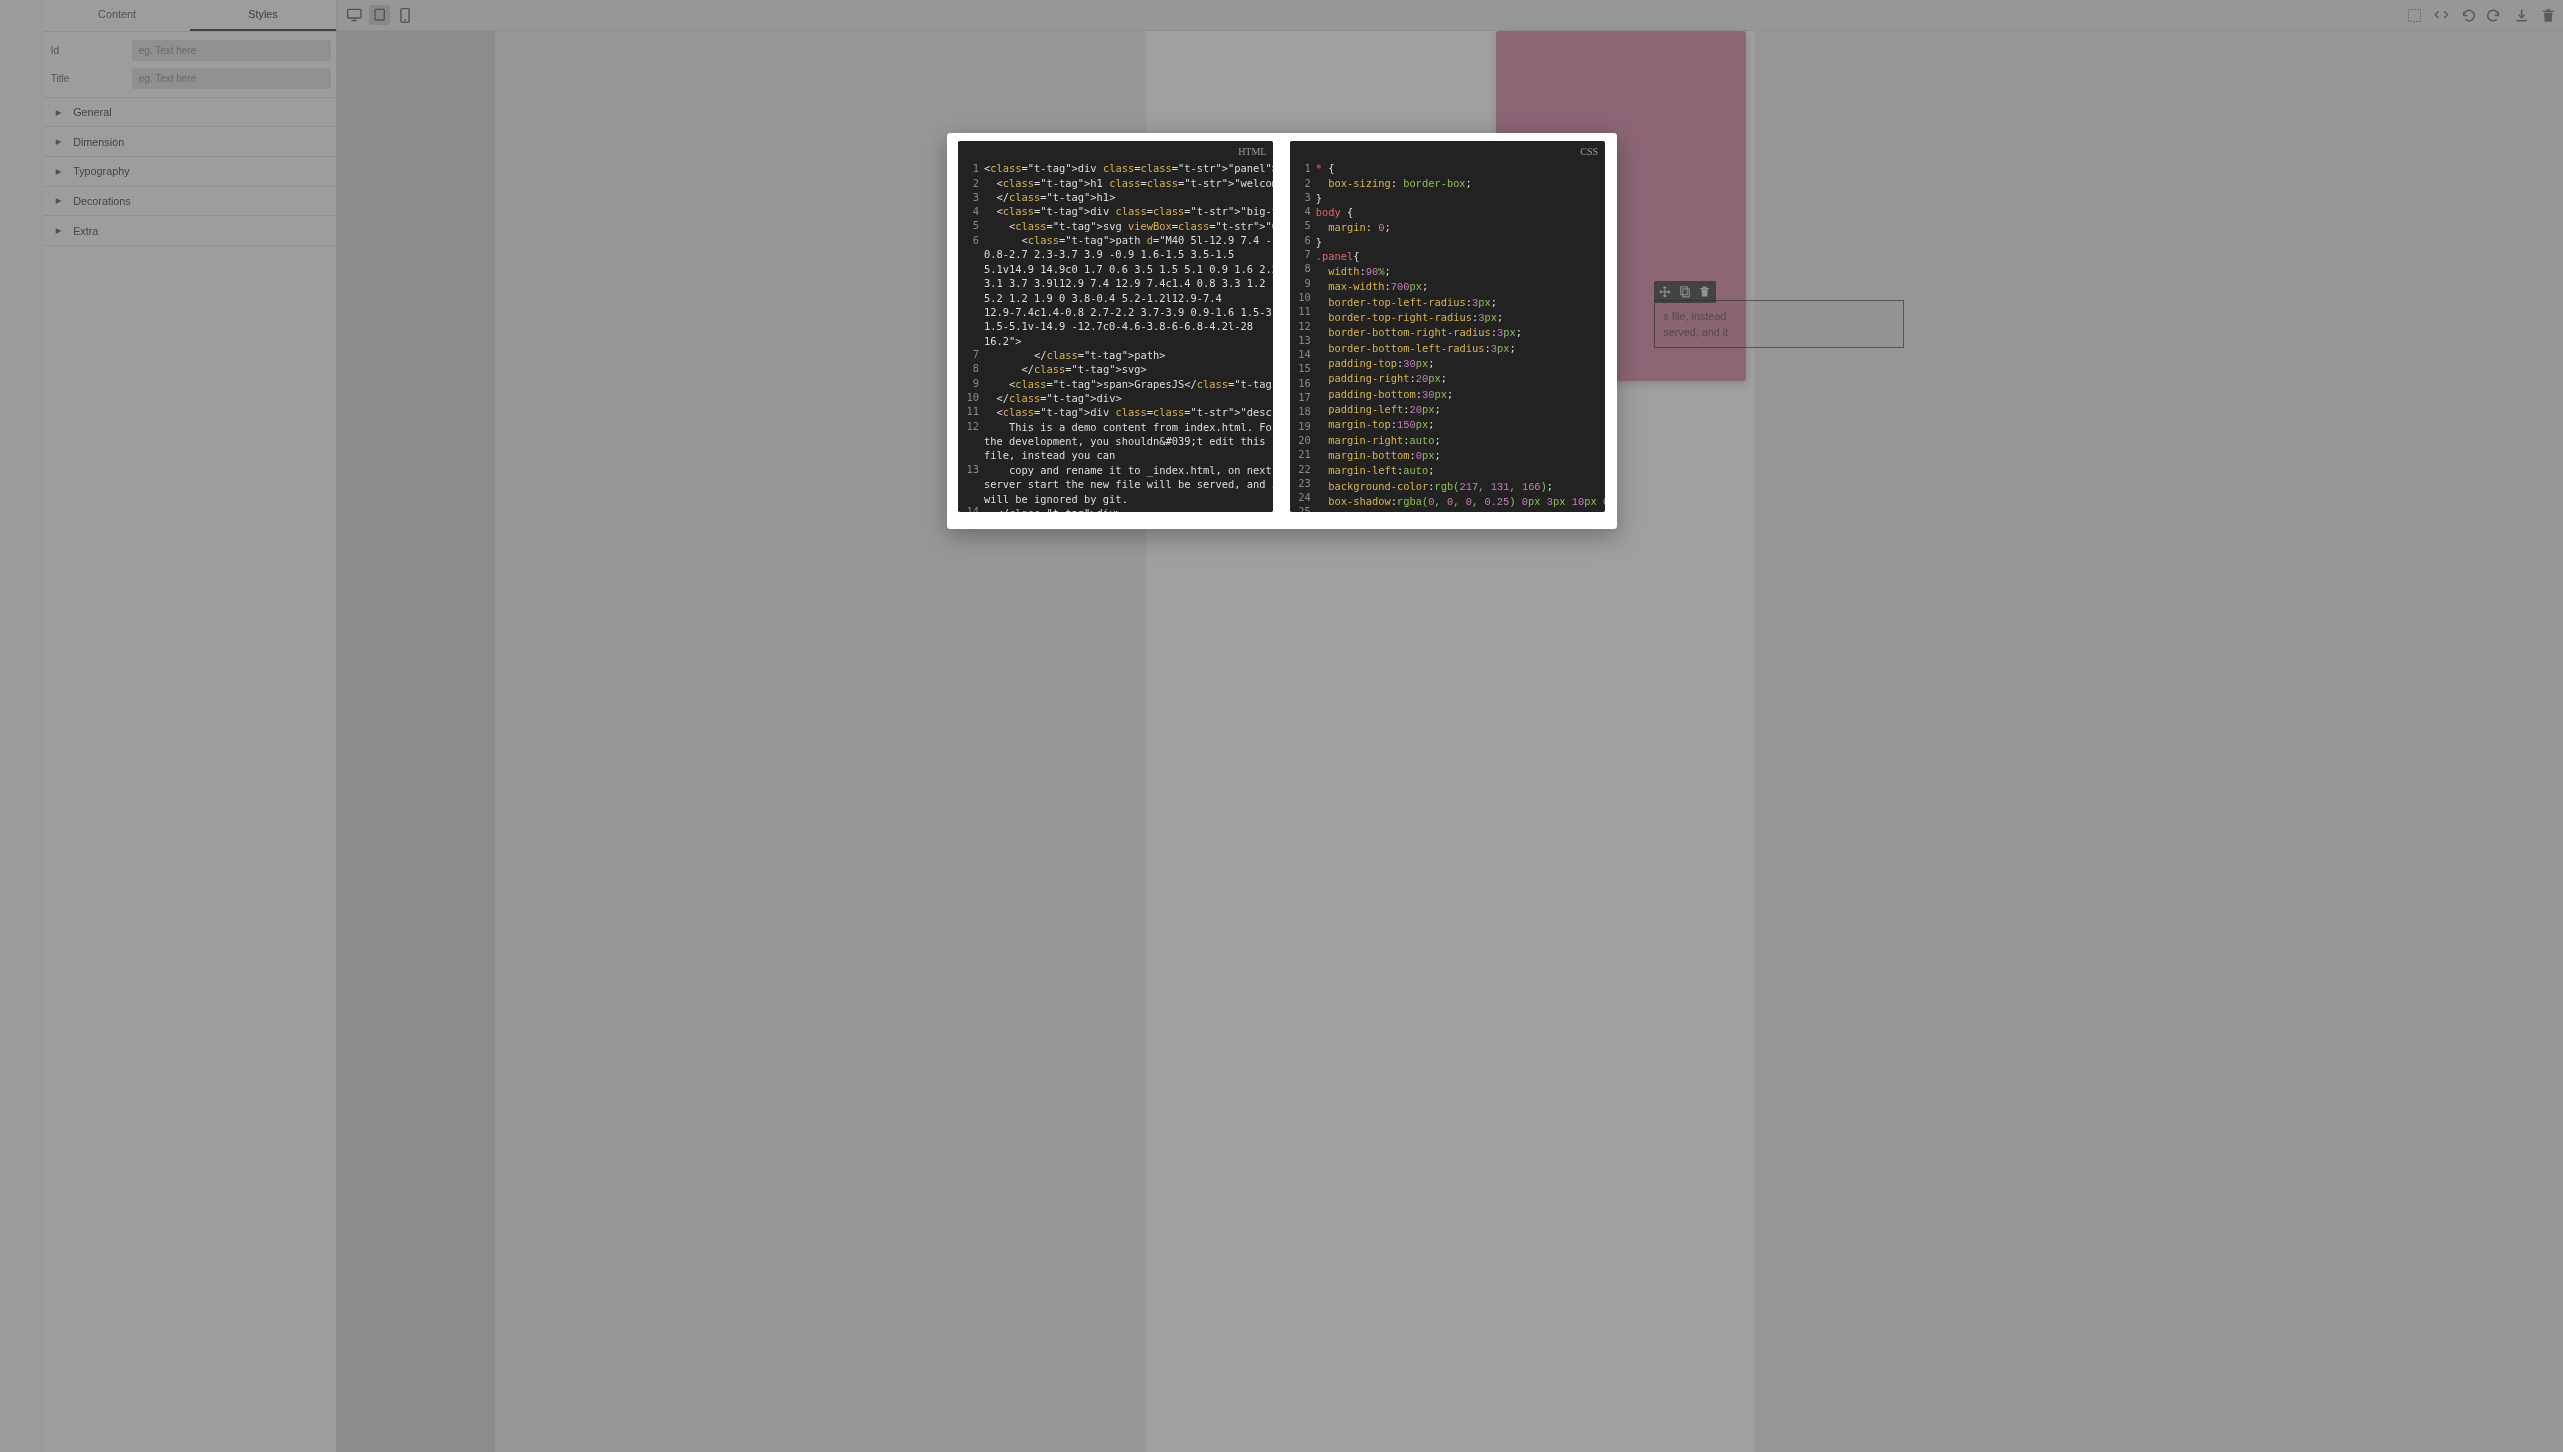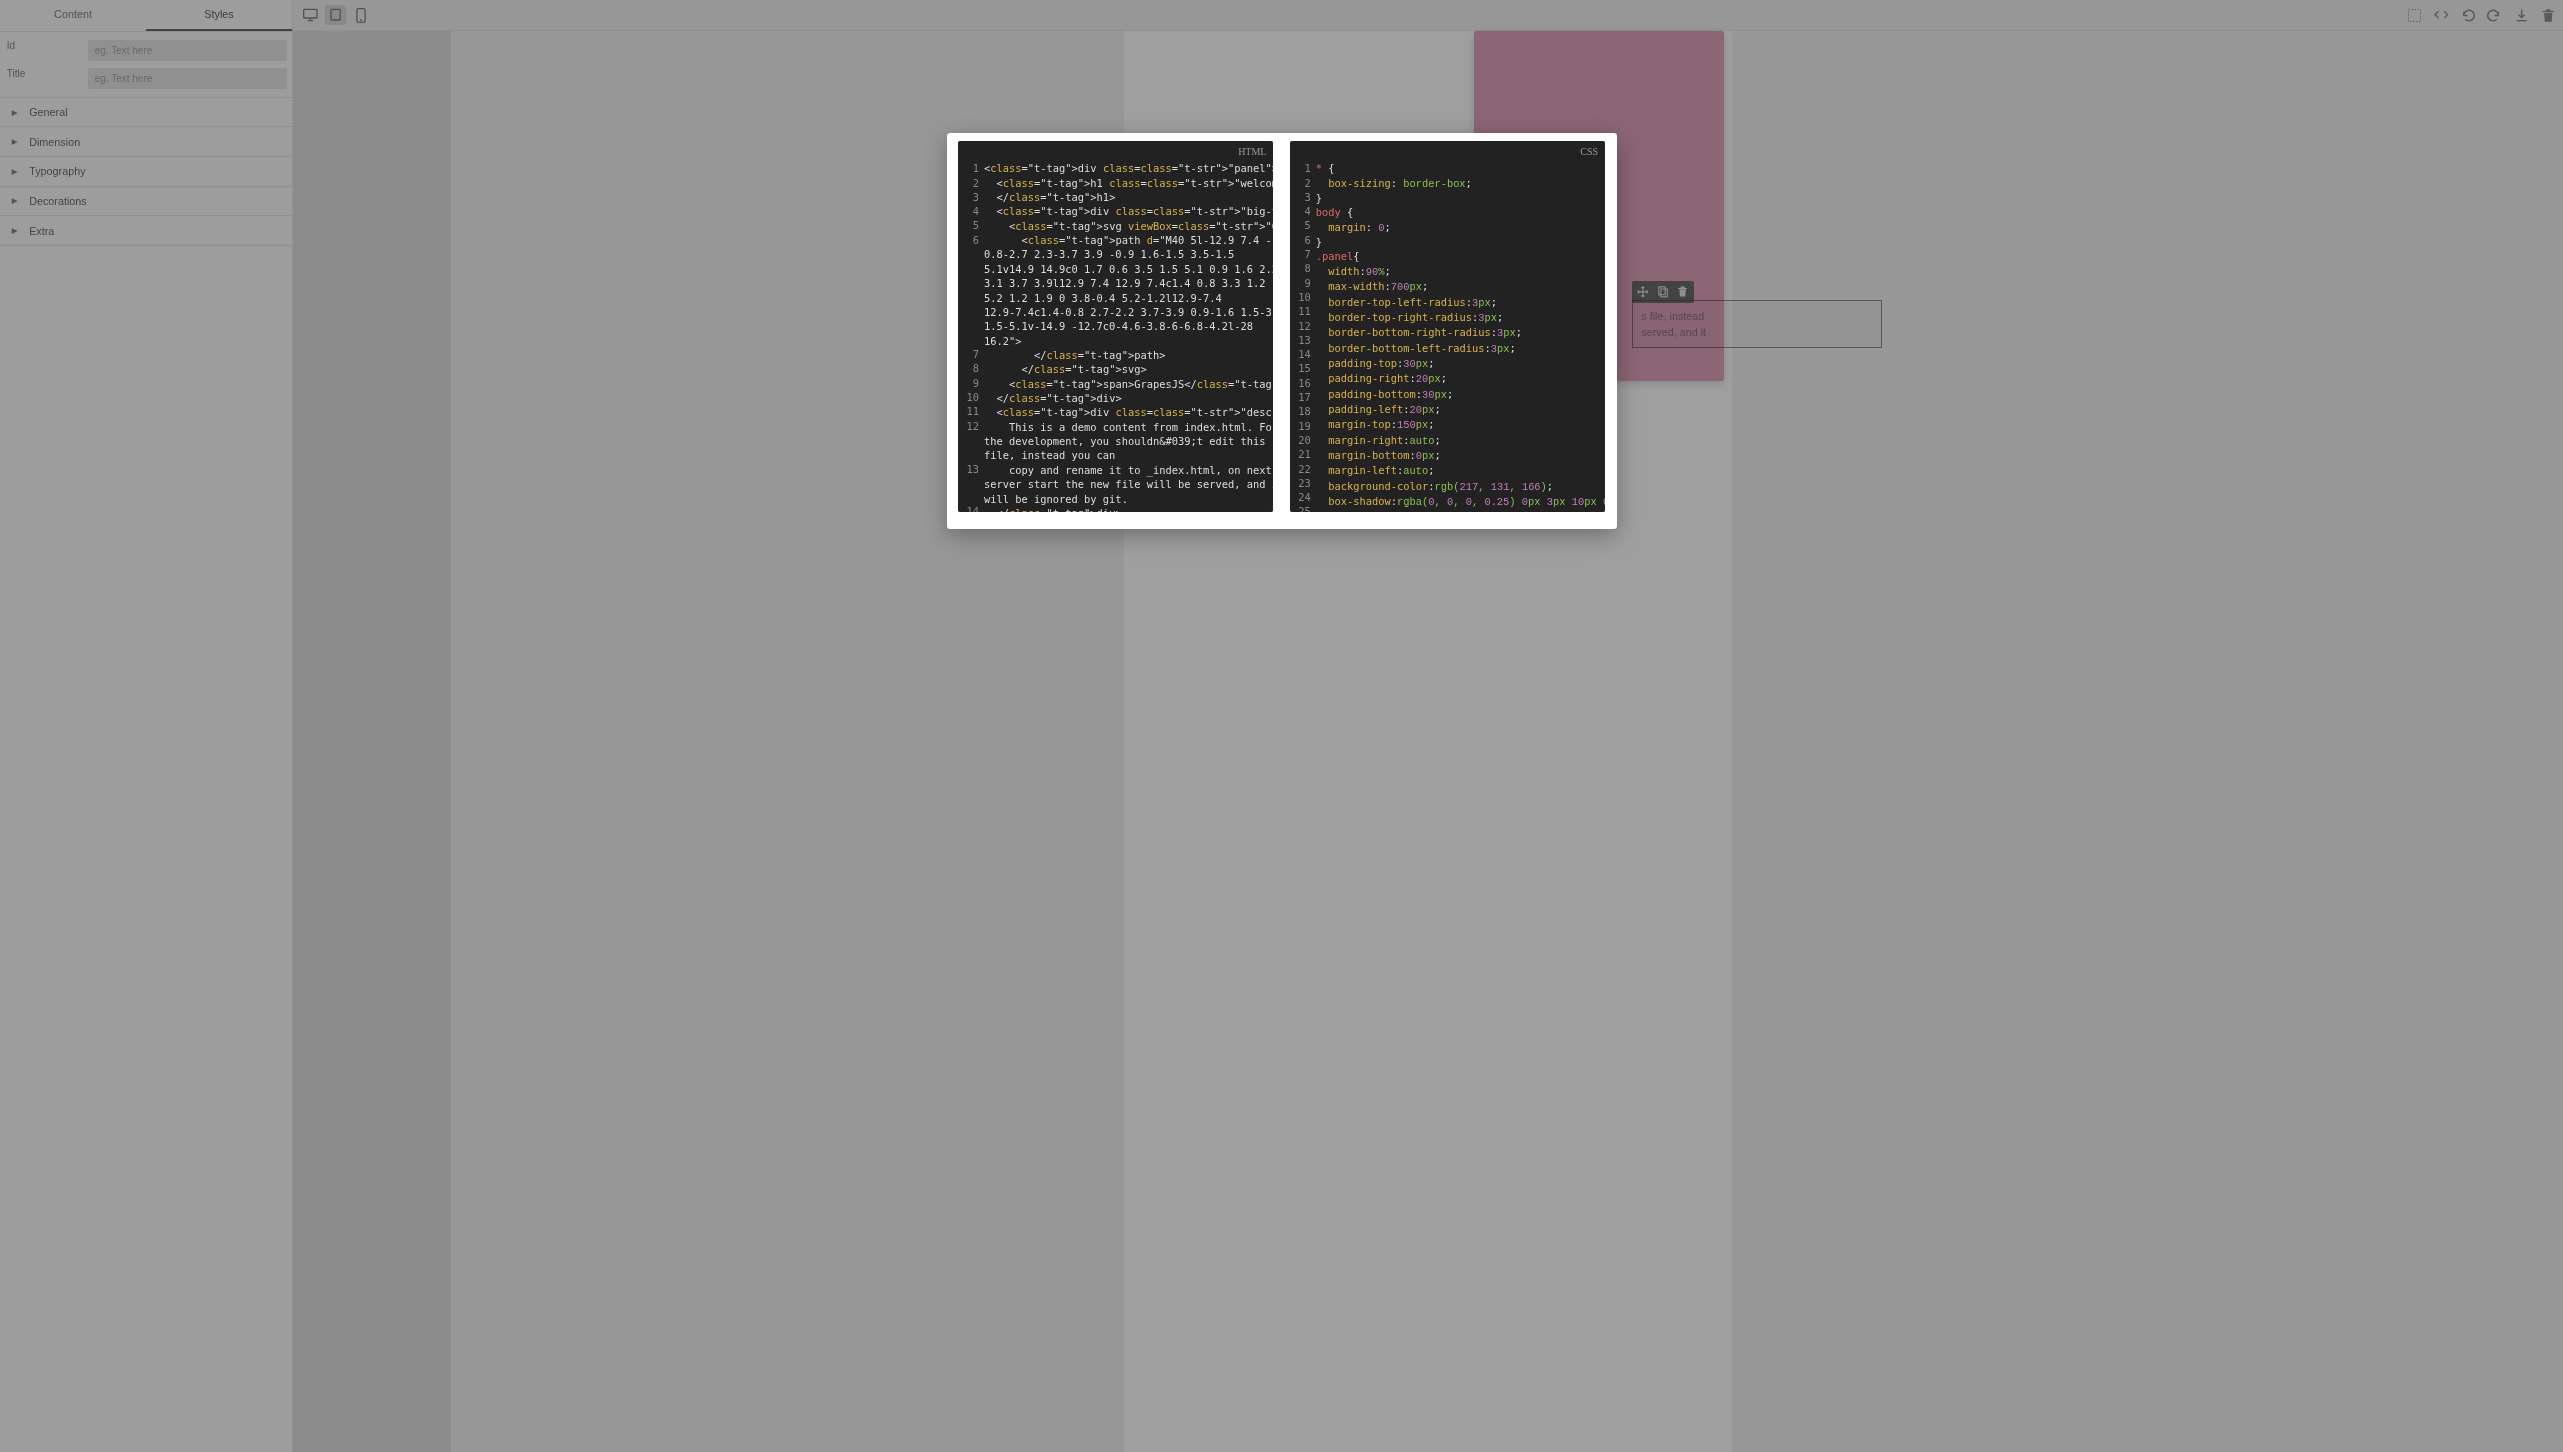--- a/index.html
+++ b/index.html
@@ -7,20 +7,21 @@
   font-family: -apple-system, BlinkMacSystemFont, "Segoe UI", Helvetica, Arial, sans-serif;
   background: #f5f5f5;
   font-size: 10.8px;
   color: #444;
   overflow: hidden;
   height: 100vh;
 }
 .app {
   display: flex;
   height: 100vh;
+  padding-left: 44px;
 }
 .sidebar {
   width: 293px;
   background: #fafafa;
   border-right: 0.8px solid #ddd;
   display: flex;
   flex-direction: column;
 }
 .tabs {
   display: flex;
@@ -38,20 +39,21 @@
   font-weight: 400;
   border-bottom: 2.5px solid #333;
   color: #222;
 }
 .form-section {
   padding: 8.3px 5px;
   border-bottom: 0.8px solid #ddd;
 }
 .form-row {
   display: flex;
+  align-items: center;
   margin-bottom: 6.7px;
 }
 .form-row label {
   width: 83px;
   font-size: 10px;
   color: #555;
   padding-left: 1.7px;
 }
 .form-row input {
   flex: 1;

